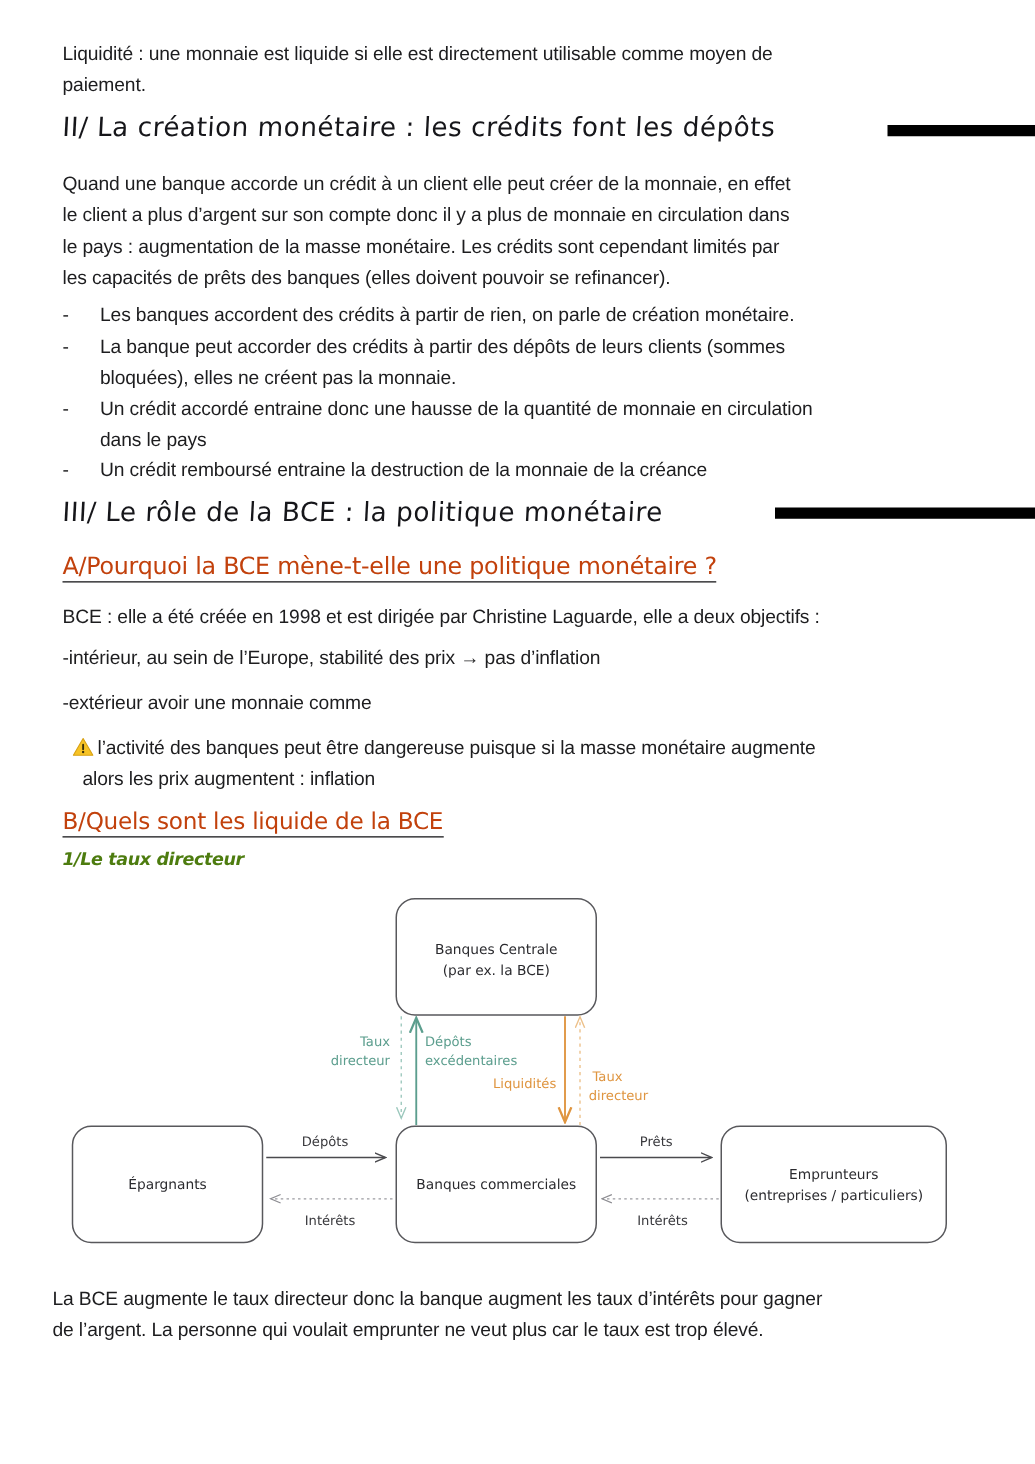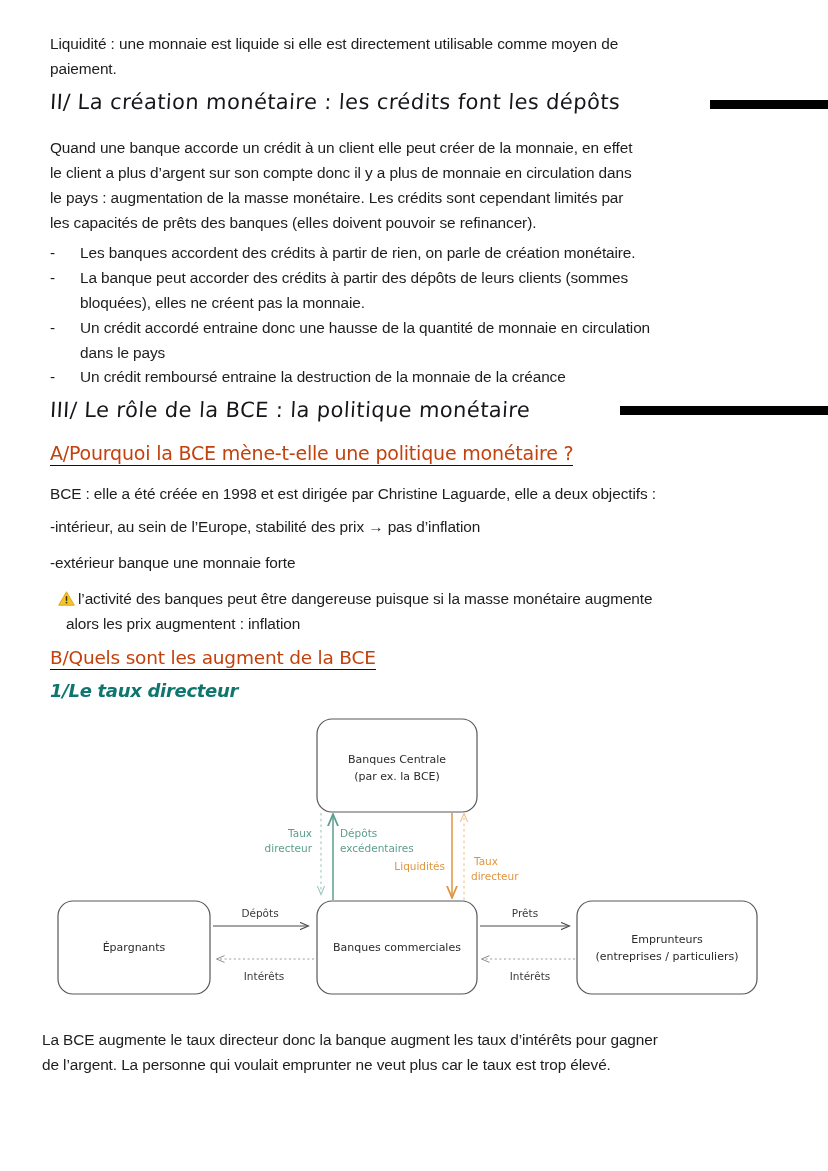--- a/index.html
+++ b/index.html
@@ -61,24 +61,24 @@
     color: #c2410c;
     white-space: nowrap;
     border-bottom: 1.6px solid #111113;
     padding-bottom: 1px;
     letter-spacing: -0.2px;
   }
 
   .bold-heading {
     position: absolute;
     font-family: "DejaVu Sans", sans-serif;
-    font-size: 18px;
+    font-size: 14px;
     font-weight: 700;
     font-style: italic;
-    color: #0f766e;
+    color: #4d7c0f;
     white-space: nowrap;
     letter-spacing: -0.3px;
   }
 
   
   .bullet-row {
     position: absolute;
     display: flex;
     font-size: 15.4px;
     line-height: 25px;
@@ -193,36 +193,36 @@
 
   <div class="hand-heading" style="left:50px; top:398px;">III/ Le rôle de la BCE : la politique monétaire</div>
   <div class="rule-bar" style="left:620px; top:406px; width:208px;"></div>
 
   <div class="sub-heading" style="left:50px; top:442px;">A/Pourquoi la BCE mène-t-elle une politique monétaire ?</div>
 
   <div class="body-text" style="left:50px; top:481px; width:750px;">BCE : elle a été créée en 1998 et est dirigée par Christine Laguarde, elle a deux objectifs :</div>
 
   <div class="body-text" style="left:50px; top:514px; width:750px;">-intérieur, au sein de l’Europe, stabilité des prix → pas d’inflation</div>
 
-  <div class="body-text" style="left:50px; top:550px; width:750px;">-extérieur banque une monnaie forte</div>
+  <div class="body-text" style="left:50px; top:550px; width:750px;">-extérieur avoir une monnaie comme</div>
 
   <div class="body-text" style="left:58px; top:586px; width:755px;">
     <div>
       <span class="warn-icon">
         <svg width="17" height="15" viewBox="0 0 17 15">
           <path d="M8.5 0.8 L16.3 14.2 L0.7 14.2 Z" fill="#f7c325" stroke="#d8a113" stroke-width="0.9" stroke-linejoin="round"></path>
           <rect x="7.75" y="5.0" width="1.5" height="5" rx="0.7" fill="#3b2f06"></rect>
           <circle cx="8.5" cy="11.6" r="0.95" fill="#3b2f06"></circle>
         </svg>
       </span><span>l’activité des banques peut être dangereuse puisque si la masse monétaire augmente</span>
     </div>
     <div style="padding-left:8px;">alors les prix augmentent : inflation</div>
   </div>
 
-  <div class="sub-heading" style="left:50px; top:647px; font-size:18.5px;">B/Quels sont les augment de la BCE</div>
+  <div class="sub-heading" style="left:50px; top:647px; font-size:18.5px;">B/Quels sont les liquide de la BCE</div>
 
   <div class="bold-heading" style="left:50px; top:680px;">1/Le taux directeur</div>
 
   <div class="diagram">
     <svg width="748" height="300" viewBox="0 0 748 300" xmlns="http://www.w3.org/2000/svg">
       <defs>
         <marker id="arrGray" markerWidth="9" markerHeight="9" refX="7.5" refY="4" orient="auto">
           <path d="M0,0.6 L8,4 L0,7.4" fill="none" stroke="#4a4a4e" stroke-width="1"></path>
         </marker>
         <marker id="arrGrayDot" markerWidth="9" markerHeight="9" refX="7.5" refY="4" orient="auto">

